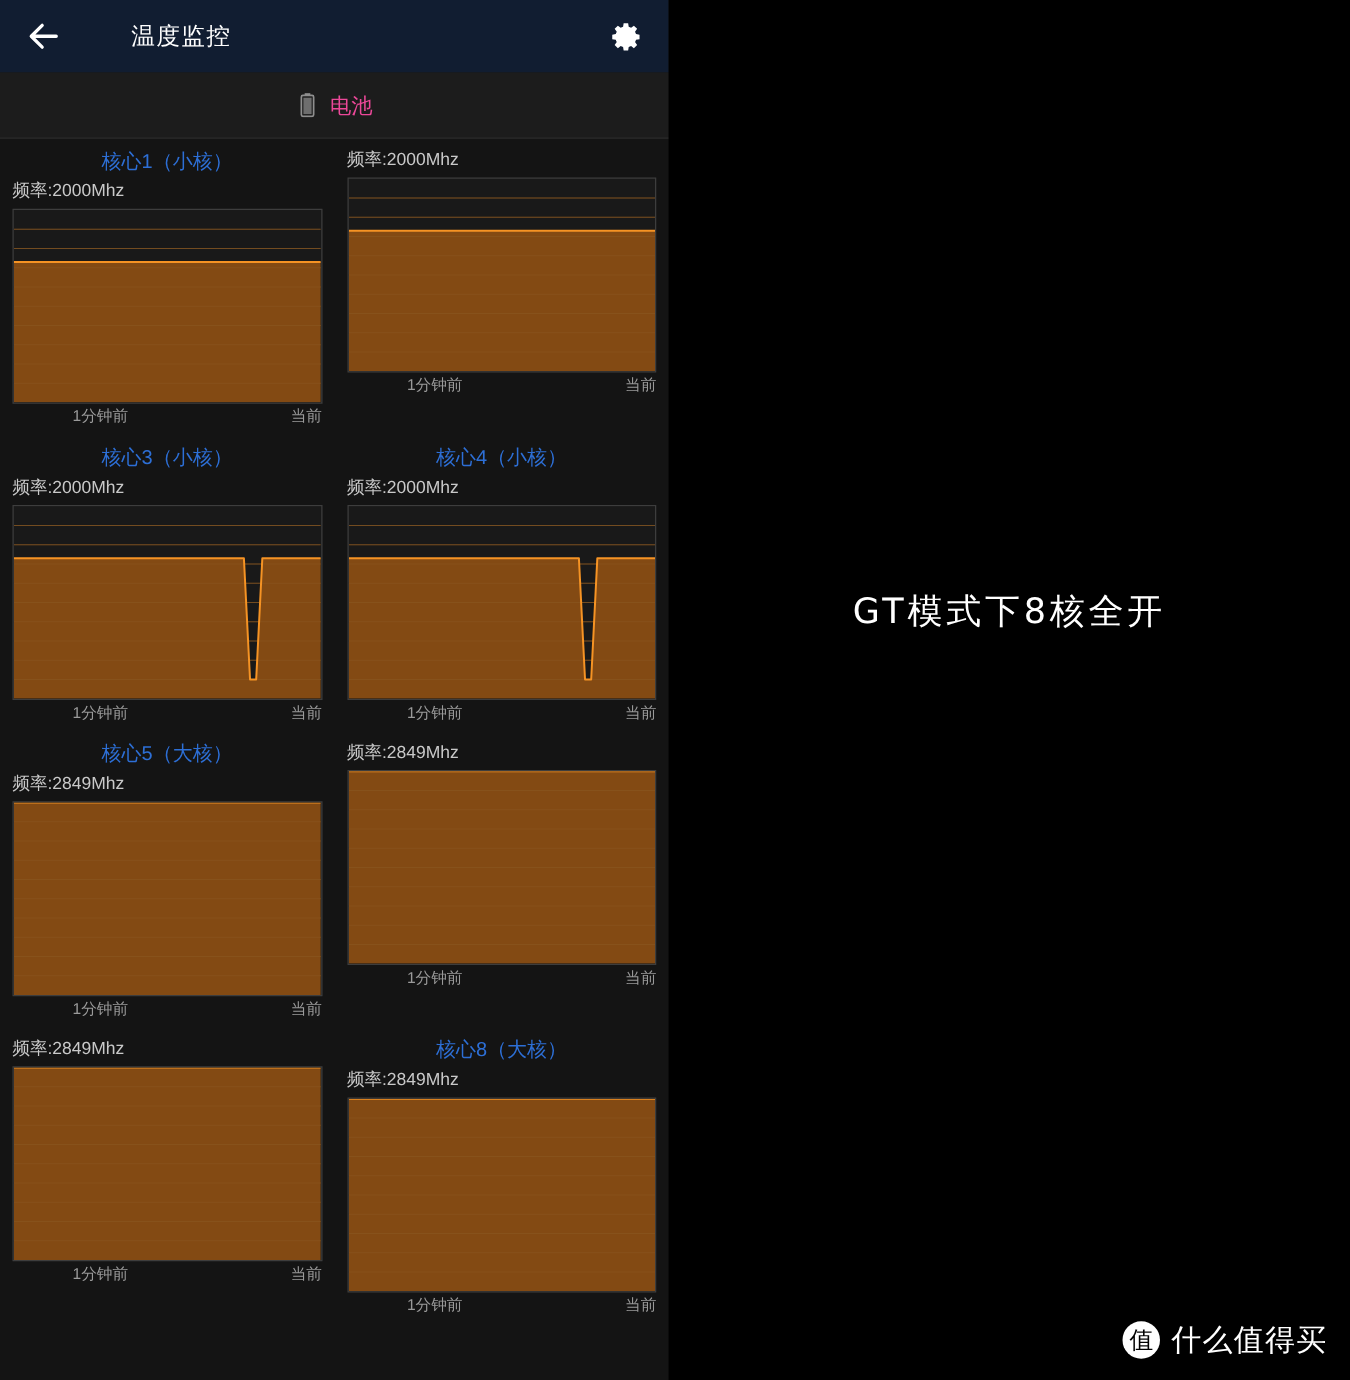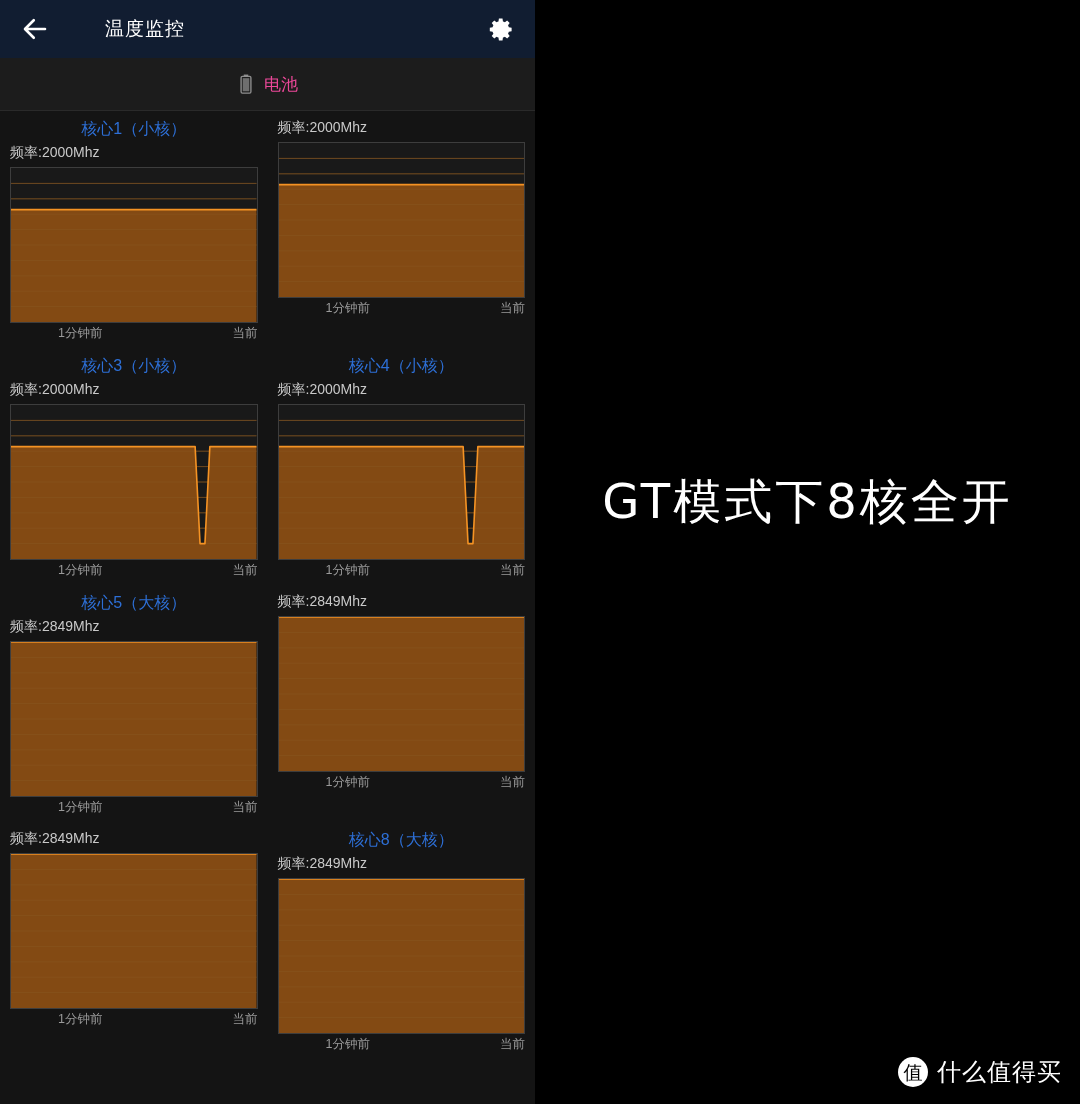--- a/index.html
+++ b/index.html
@@ -142,21 +142,21 @@
     flex: 1 1 auto;
     position: relative;
     background: #000;
   }
   .annotation-text {
     position: absolute;
     left: 0; right: 0;
     top: 470px;
     text-align: center;
     color: #ffffff;
-    font-size: 48px;
+    font-size: 28px;
     letter-spacing: 3px;
     font-family: "DejaVu Sans", sans-serif;
   }
   .watermark {
     position: absolute;
     right: 18px;
     bottom: 16px;
     display: flex;
     align-items: center;
     gap: 9px;

